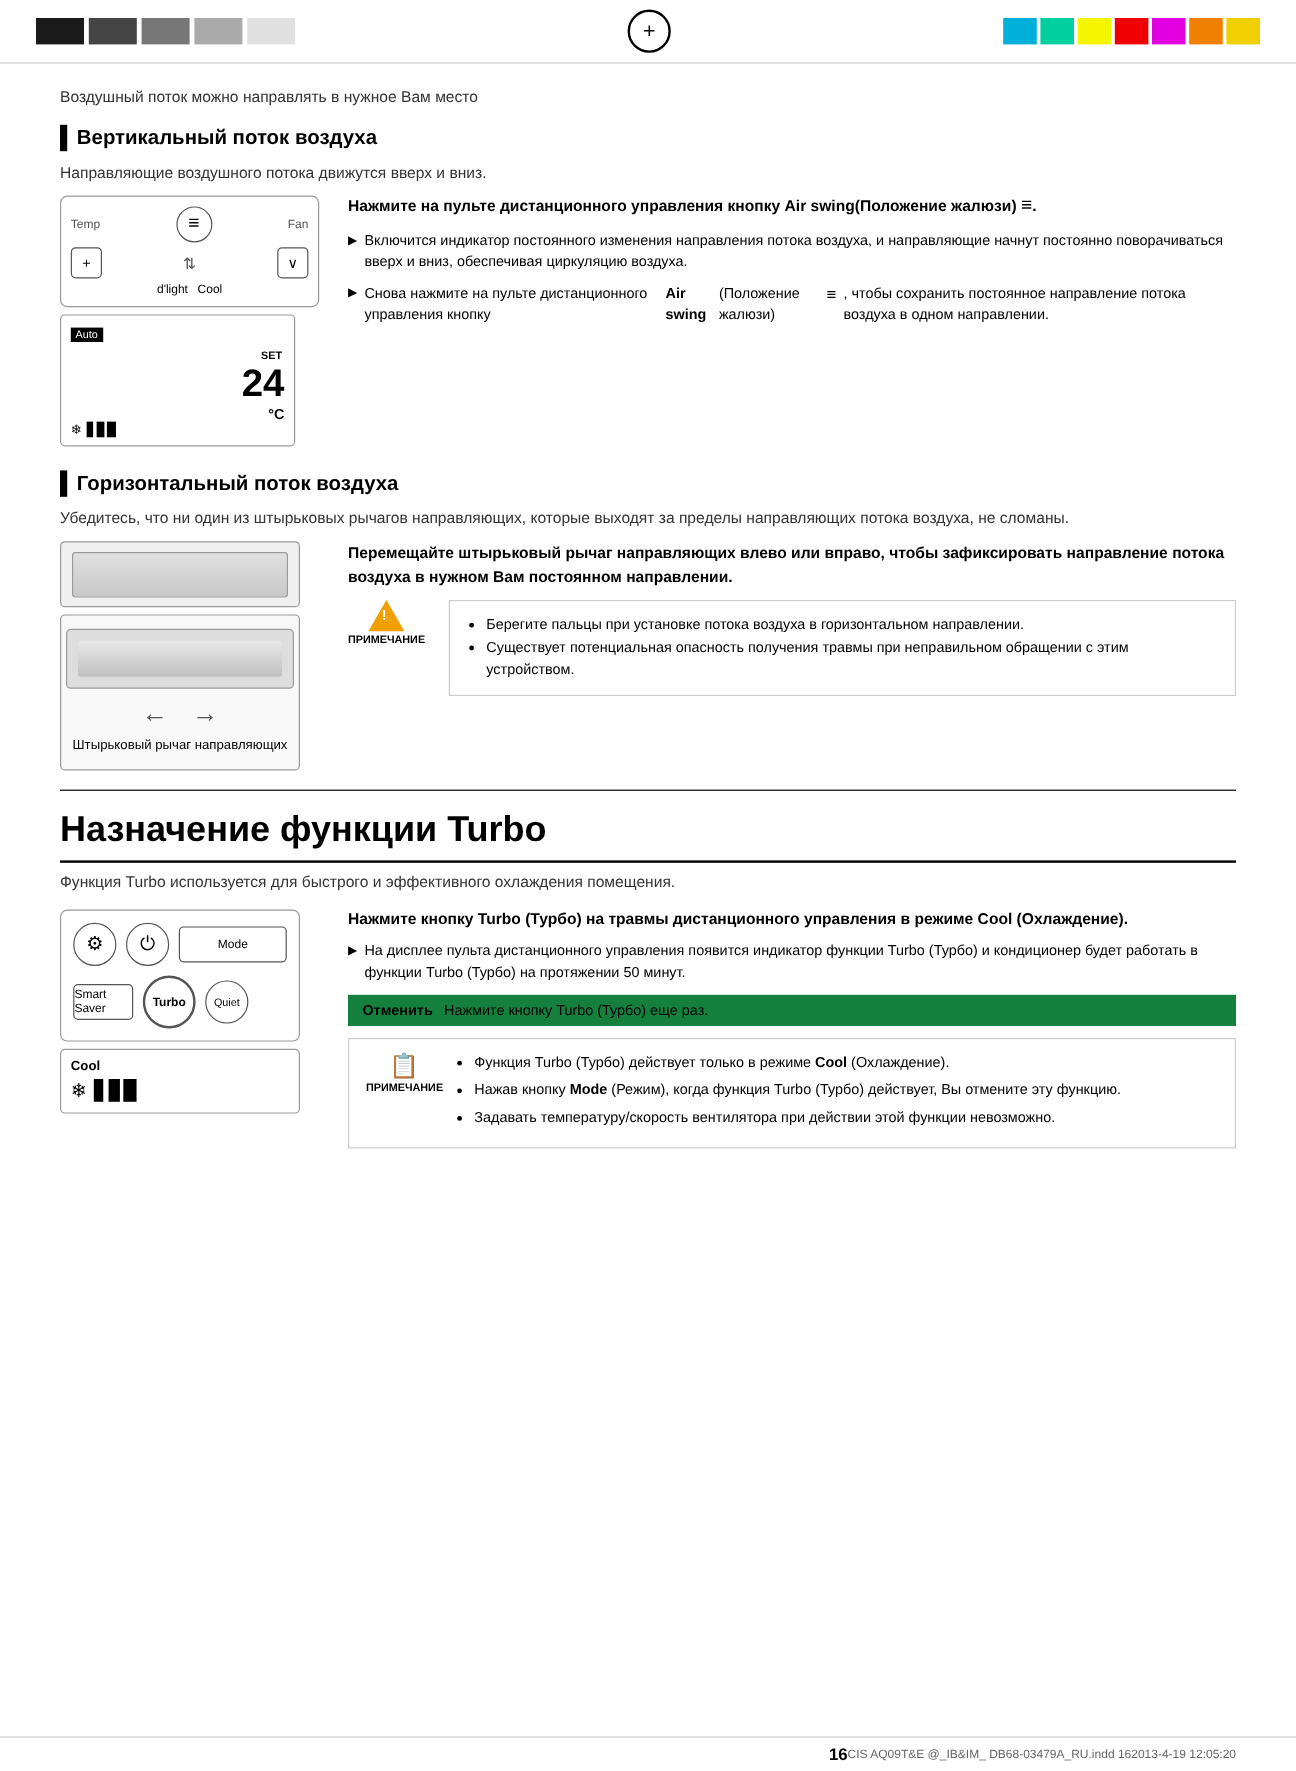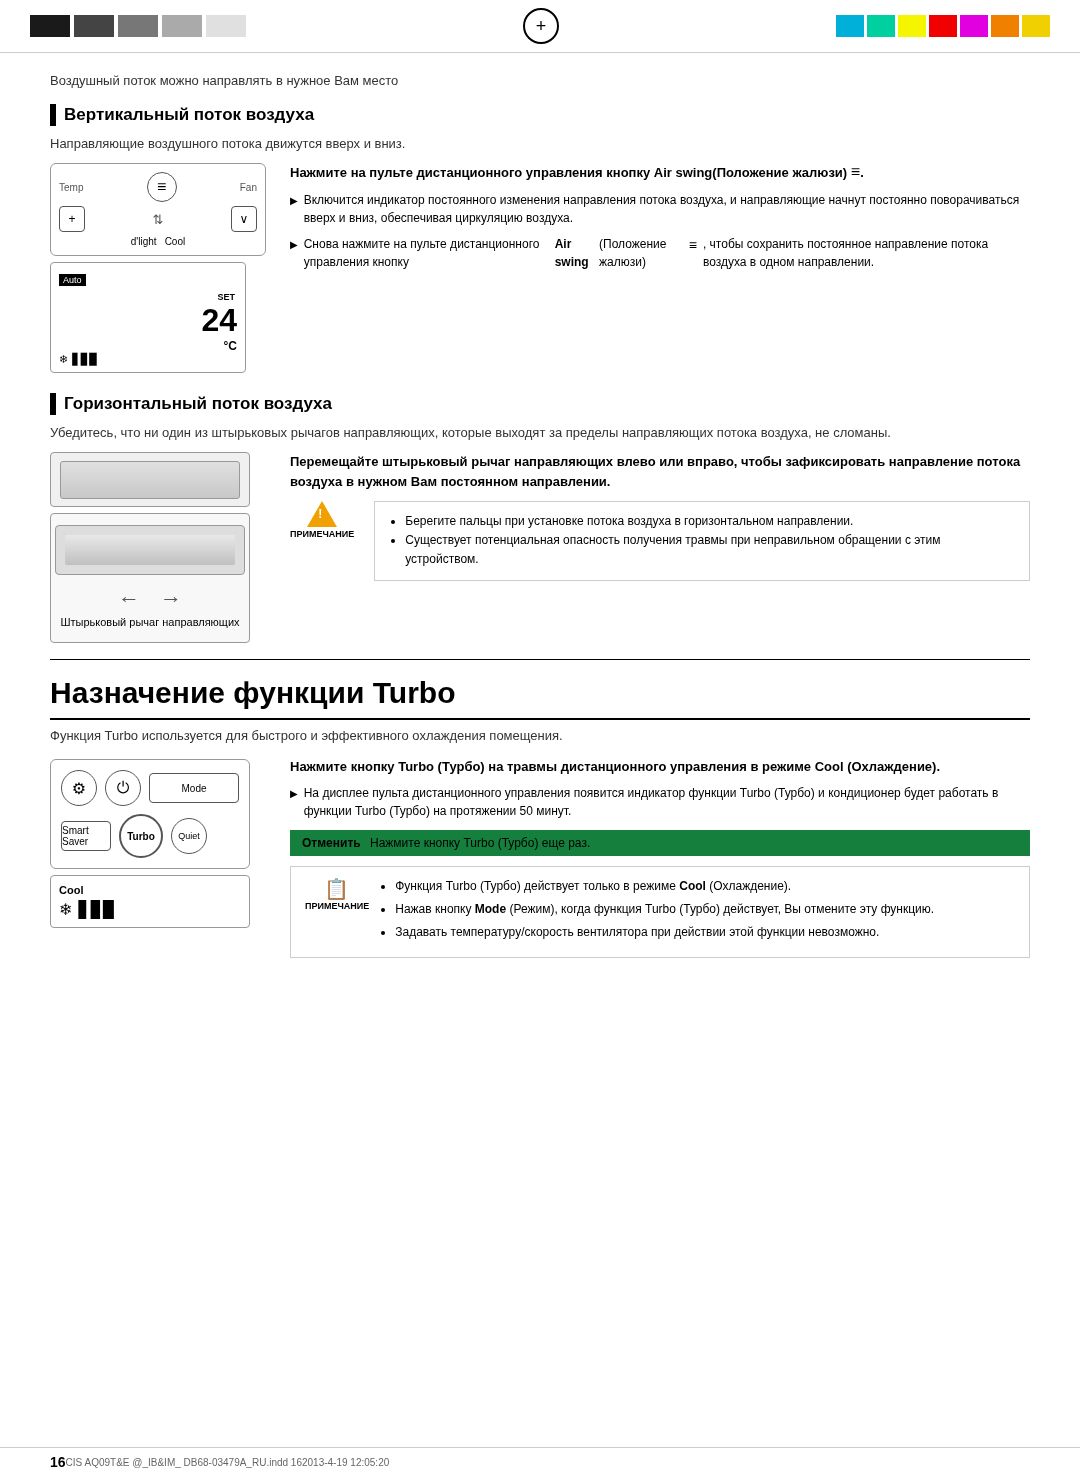--- a/index.html
+++ b/index.html
@@ -424,21 +424,21 @@
       font-size: 12px;
       line-height: 1.6;
     }
     .note-list li {
       margin-bottom: 4px;
     }
 
     
     .bottom-bar {
       display: flex;
-      justify-content: flex-start;
+      justify-content: flex-end;
       align-items: center;
       padding: 6px 50px;
       border-top: 1px solid #ccc;
       font-size: 10px;
       color: #666;
       position: absolute;
       bottom: 0;
       left: 0;
       right: 0;
     }

